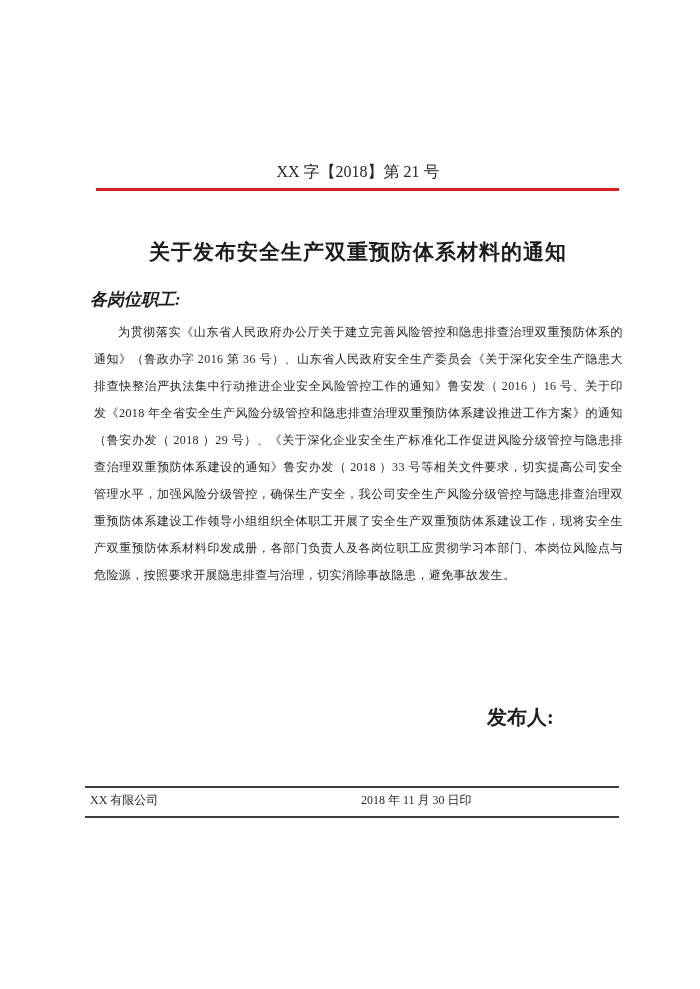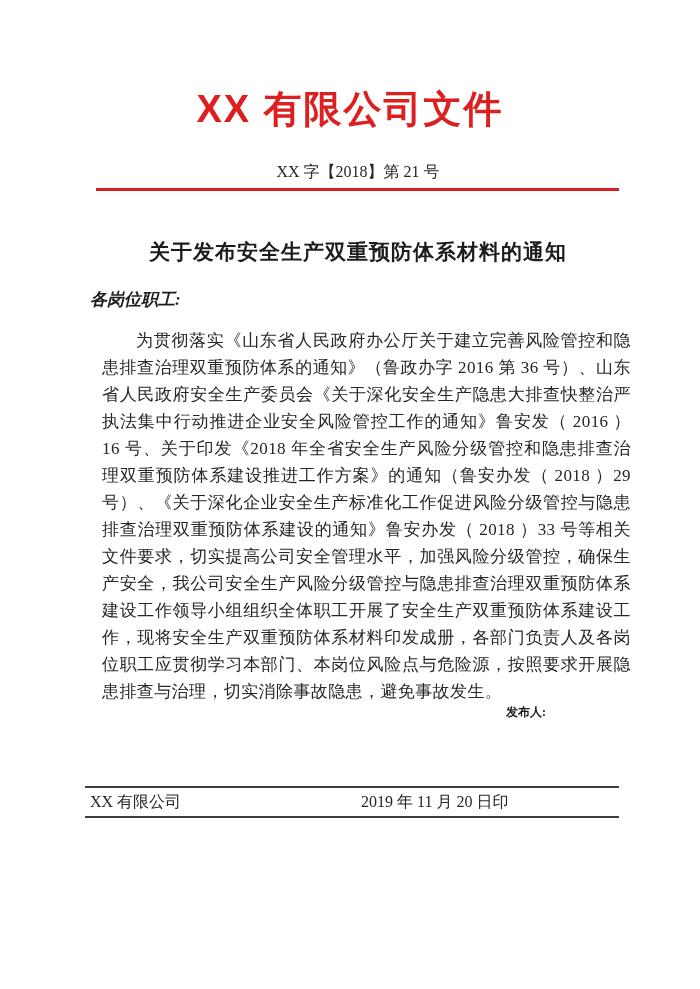--- a/index.html
+++ b/index.html
@@ -66,76 +66,75 @@
     font-size: 17px;
     font-weight: bold;
     color: #1c1c1c;
     font-style: italic;
   }
   .body-text {
     position: absolute;
     top: 315px;
     left: 90px;
     width: 529px;
-    margin: 12px;
-    font-size: 17px;
+    margin: 4px;
+    font-size: 12px;
     line-height: 27px;
     text-align: justify;
     text-justify: inter-ideograph;
     text-indent: 2em;
     color: #262626;
     letter-spacing: 0.4px;
   }
   .publisher {
     position: absolute;
     top: 704px;
-    left: 506px;
-    font-size: 12px;
+    left: 487px;
+    font-size: 20px;
     font-weight: bold;
     color: #1c1c1c;
   }
   .footer {
     position: absolute;
     top: 786px;
     left: 85px;
     width: 534px;
     height: 28px;
     border-top: 2px solid #3d3d3d;
     border-bottom: 2px solid #3d3d3d;
-    font-size: 16px;
+    font-size: 12px;
     color: #262626;
   }
   .footer .footer-company {
     position: absolute;
     left: 5px;
     top: 4px;
   }
   .footer .footer-date {
     position: absolute;
     left: 276px;
     top: 4px;
   }
 </style>
 </head>
 <body>
 
 <div class="page">
 
-  <div class="company-title">XX 有限公司文件</div>
 
   <div class="doc-number">XX 字【2018】第 21 号</div>
 
   <div class="red-rule"></div>
 
   <h1 class="doc-title">关于发布安全生产双重预防体系材料的通知</h1>
 
   <div class="salutation">各岗位职工:</div>
 
   <p class="body-text">为贯彻落实《山东省人民政府办公厅关于建立完善风险管控和隐患排查治理双重预防体系的通知》（鲁政办字 2016 第 36 号）、山东省人民政府安全生产委员会《关于深化安全生产隐患大排查快整治严执法集中行动推进企业安全风险管控工作的通知》鲁安发（ 2016 ）16 号、关于印发《2018 年全省安全生产风险分级管控和隐患排查治理双重预防体系建设推进工作方案》的通知（鲁安办发（ 2018 ）29 号）、《关于深化企业安全生产标准化工作促进风险分级管控与隐患排查治理双重预防体系建设的通知》鲁安办发（ 2018 ）33 号等相关文件要求，切实提高公司安全管理水平，加强风险分级管控，确保生产安全，我公司安全生产风险分级管控与隐患排查治理双重预防体系建设工作领导小组组织全体职工开展了安全生产双重预防体系建设工作，现将安全生产双重预防体系材料印发成册，各部门负责人及各岗位职工应贯彻学习本部门、本岗位风险点与危险源，按照要求开展隐患排查与治理，切实消除事故隐患，避免事故发生。</p>
 
   <div class="publisher">发布人:</div>
 
   <div class="footer">
     <span class="footer-company">XX 有限公司</span>
-    <span class="footer-date">2019 年 11 月 20 日印</span>
+    <span class="footer-date">2018 年 11 月 30 日印</span>
   </div>
 
 </div>
 
 </body></html>

